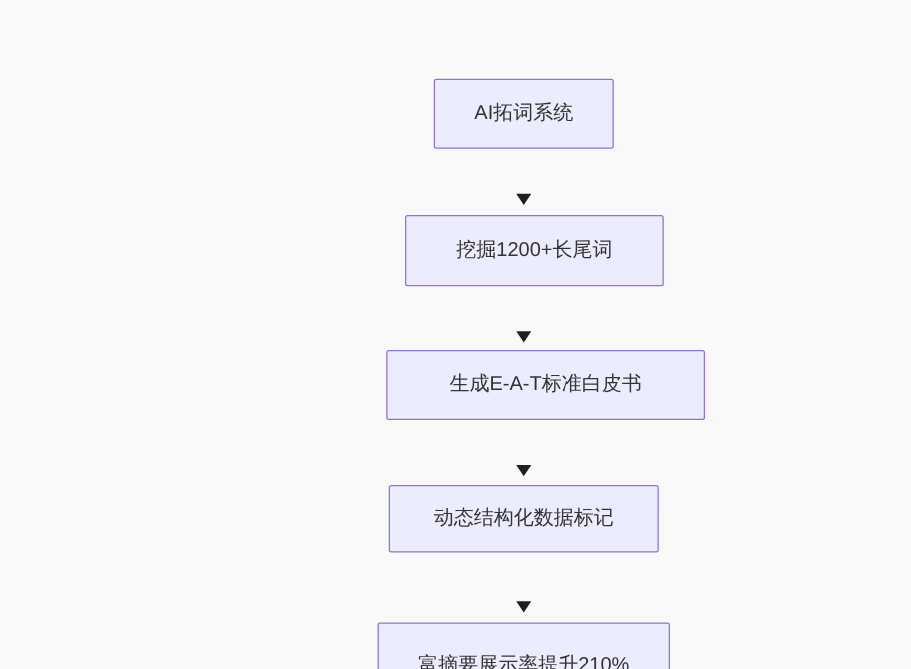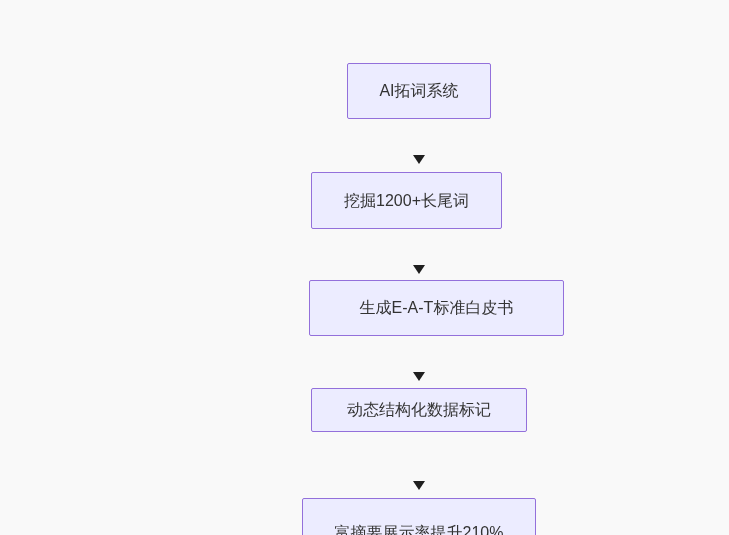--- a/index.html
+++ b/index.html
@@ -62,39 +62,39 @@
 
   <div class="node" style="left:299px; top:15px;  width:144px; height:56px;">
     <span>AI拓词系统</span>
   </div>
 
   <div class="edge" style="left:365px; top:71px; height:53px;">
     <div class="line"></div>
     <div class="head"></div>
   </div>
 
-  <div class="node" style="left:263px; top:124px; width:191px; height:57px;">
+  <div class="node" style="left:276px; top:124px; width:207px; height:57px;">
     <span>挖掘1200+长尾词</span>
   </div>
 
   <div class="edge" style="left:365px; top:181px; height:51px;">
     <div class="line"></div>
     <div class="head"></div>
   </div>
 
   <div class="node" style="left:261px; top:232px; width:255px; height:56px;">
     <span>生成E-A-T标准白皮书</span>
   </div>
 
   <div class="edge" style="left:365px; top:288px; height:52px;">
     <div class="line"></div>
     <div class="head"></div>
   </div>
 
-  <div class="node" style="left:263px; top:340px; width:216px; height:44px;">
+  <div class="node" style="left:263px; top:340px; width:216px; height:54px;">
     <span>动态结构化数据标记</span>
   </div>
 
   <div class="edge" style="left:365px; top:397px; height:53px;">
     <div class="line"></div>
     <div class="head"></div>
   </div>
 
   <div class="node" style="left:254px; top:450px; width:234px; height:69px;">
     <span>富摘要展示率提升210%</span>

